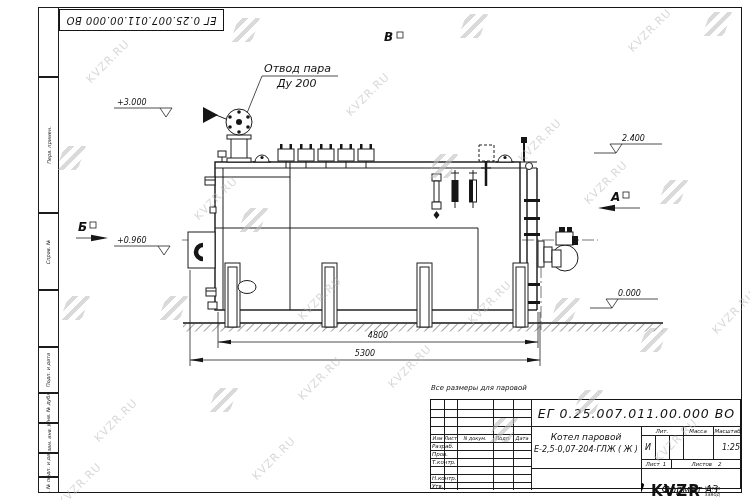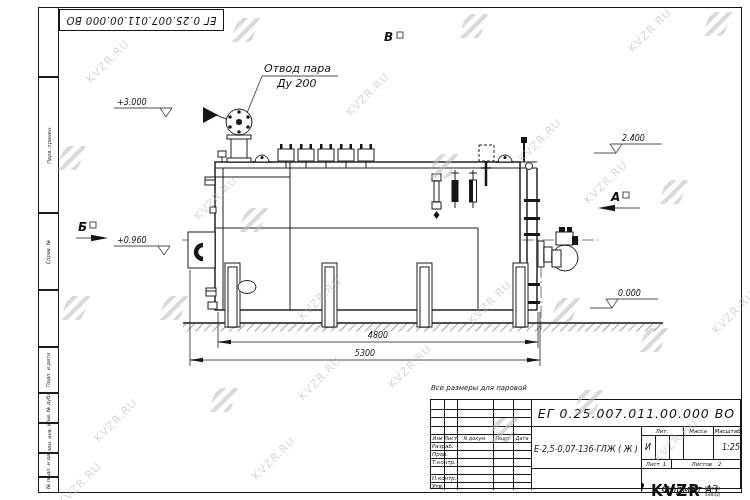--- a/index.html
+++ b/index.html
@@ -361,21 +361,22 @@
     <div class="cell" style="left:82px;top:34px;width:18px;height:8px;font-size:5px;">Дата</div>
 
     <div class="cell" style="left:0;top:42px;width:26px;height:8px;font-size:5.5px;justify-content:flex-start;padding-left:1px;">Разраб.</div>
     <div class="cell" style="left:0;top:50px;width:26px;height:8px;font-size:5.5px;justify-content:flex-start;padding-left:1px;">Пров.</div>
     <div class="cell" style="left:0;top:58px;width:26px;height:8px;font-size:5.5px;justify-content:flex-start;padding-left:1px;">Т.контр.</div>
     <div class="cell" style="left:0;top:74px;width:26px;height:8px;font-size:5.5px;justify-content:flex-start;padding-left:1px;">Н.контр.</div>
     <div class="cell" style="left:0;top:82px;width:26px;height:8px;font-size:5.5px;justify-content:flex-start;padding-left:1px;">Утв.</div>
 
     <div class="cell doc-num" style="left:100px;top:0;width:211px;height:26px;">ЕГ 0.25.007.011.00.000  ВО</div>
 
-    <div class="cell" style="left:100px;top:43px;width:110px;height:13px;font-size:8px;">Е-2,5-0,07-136-ГЛЖ ( Ж )</div>
+    <div class="cell" style="left:100px;top:30px;width:110px;height:14px;font-size:9px;">Котел паровой</div>
+    <div class="cell" style="left:100px;top:43px;width:110px;height:13px;font-size:8px;">Е-2,5-0,07-204-ГЛЖ ( Ж )</div>
 
     <div class="cell" style="left:210px;top:26px;width:42px;height:9px;font-size:5.5px;">Лит.</div>
     <div class="cell" style="left:252px;top:26px;width:30px;height:9px;font-size:5.5px;">Масса</div>
     <div class="cell" style="left:282px;top:26px;width:29px;height:9px;font-size:5.5px;">Масштаб</div>
     <div class="cell" style="left:210px;top:35px;width:14px;height:24px;font-size:8px;">И</div>
     <div class="cell" style="left:282px;top:35px;width:36px;height:24px;font-size:8px;">1:25</div>
 
     <div class="cell" style="left:210px;top:59px;width:30px;height:9px;font-size:5.5px;gap:3px;">
       <span>Лист</span>
         <span>1</span>

